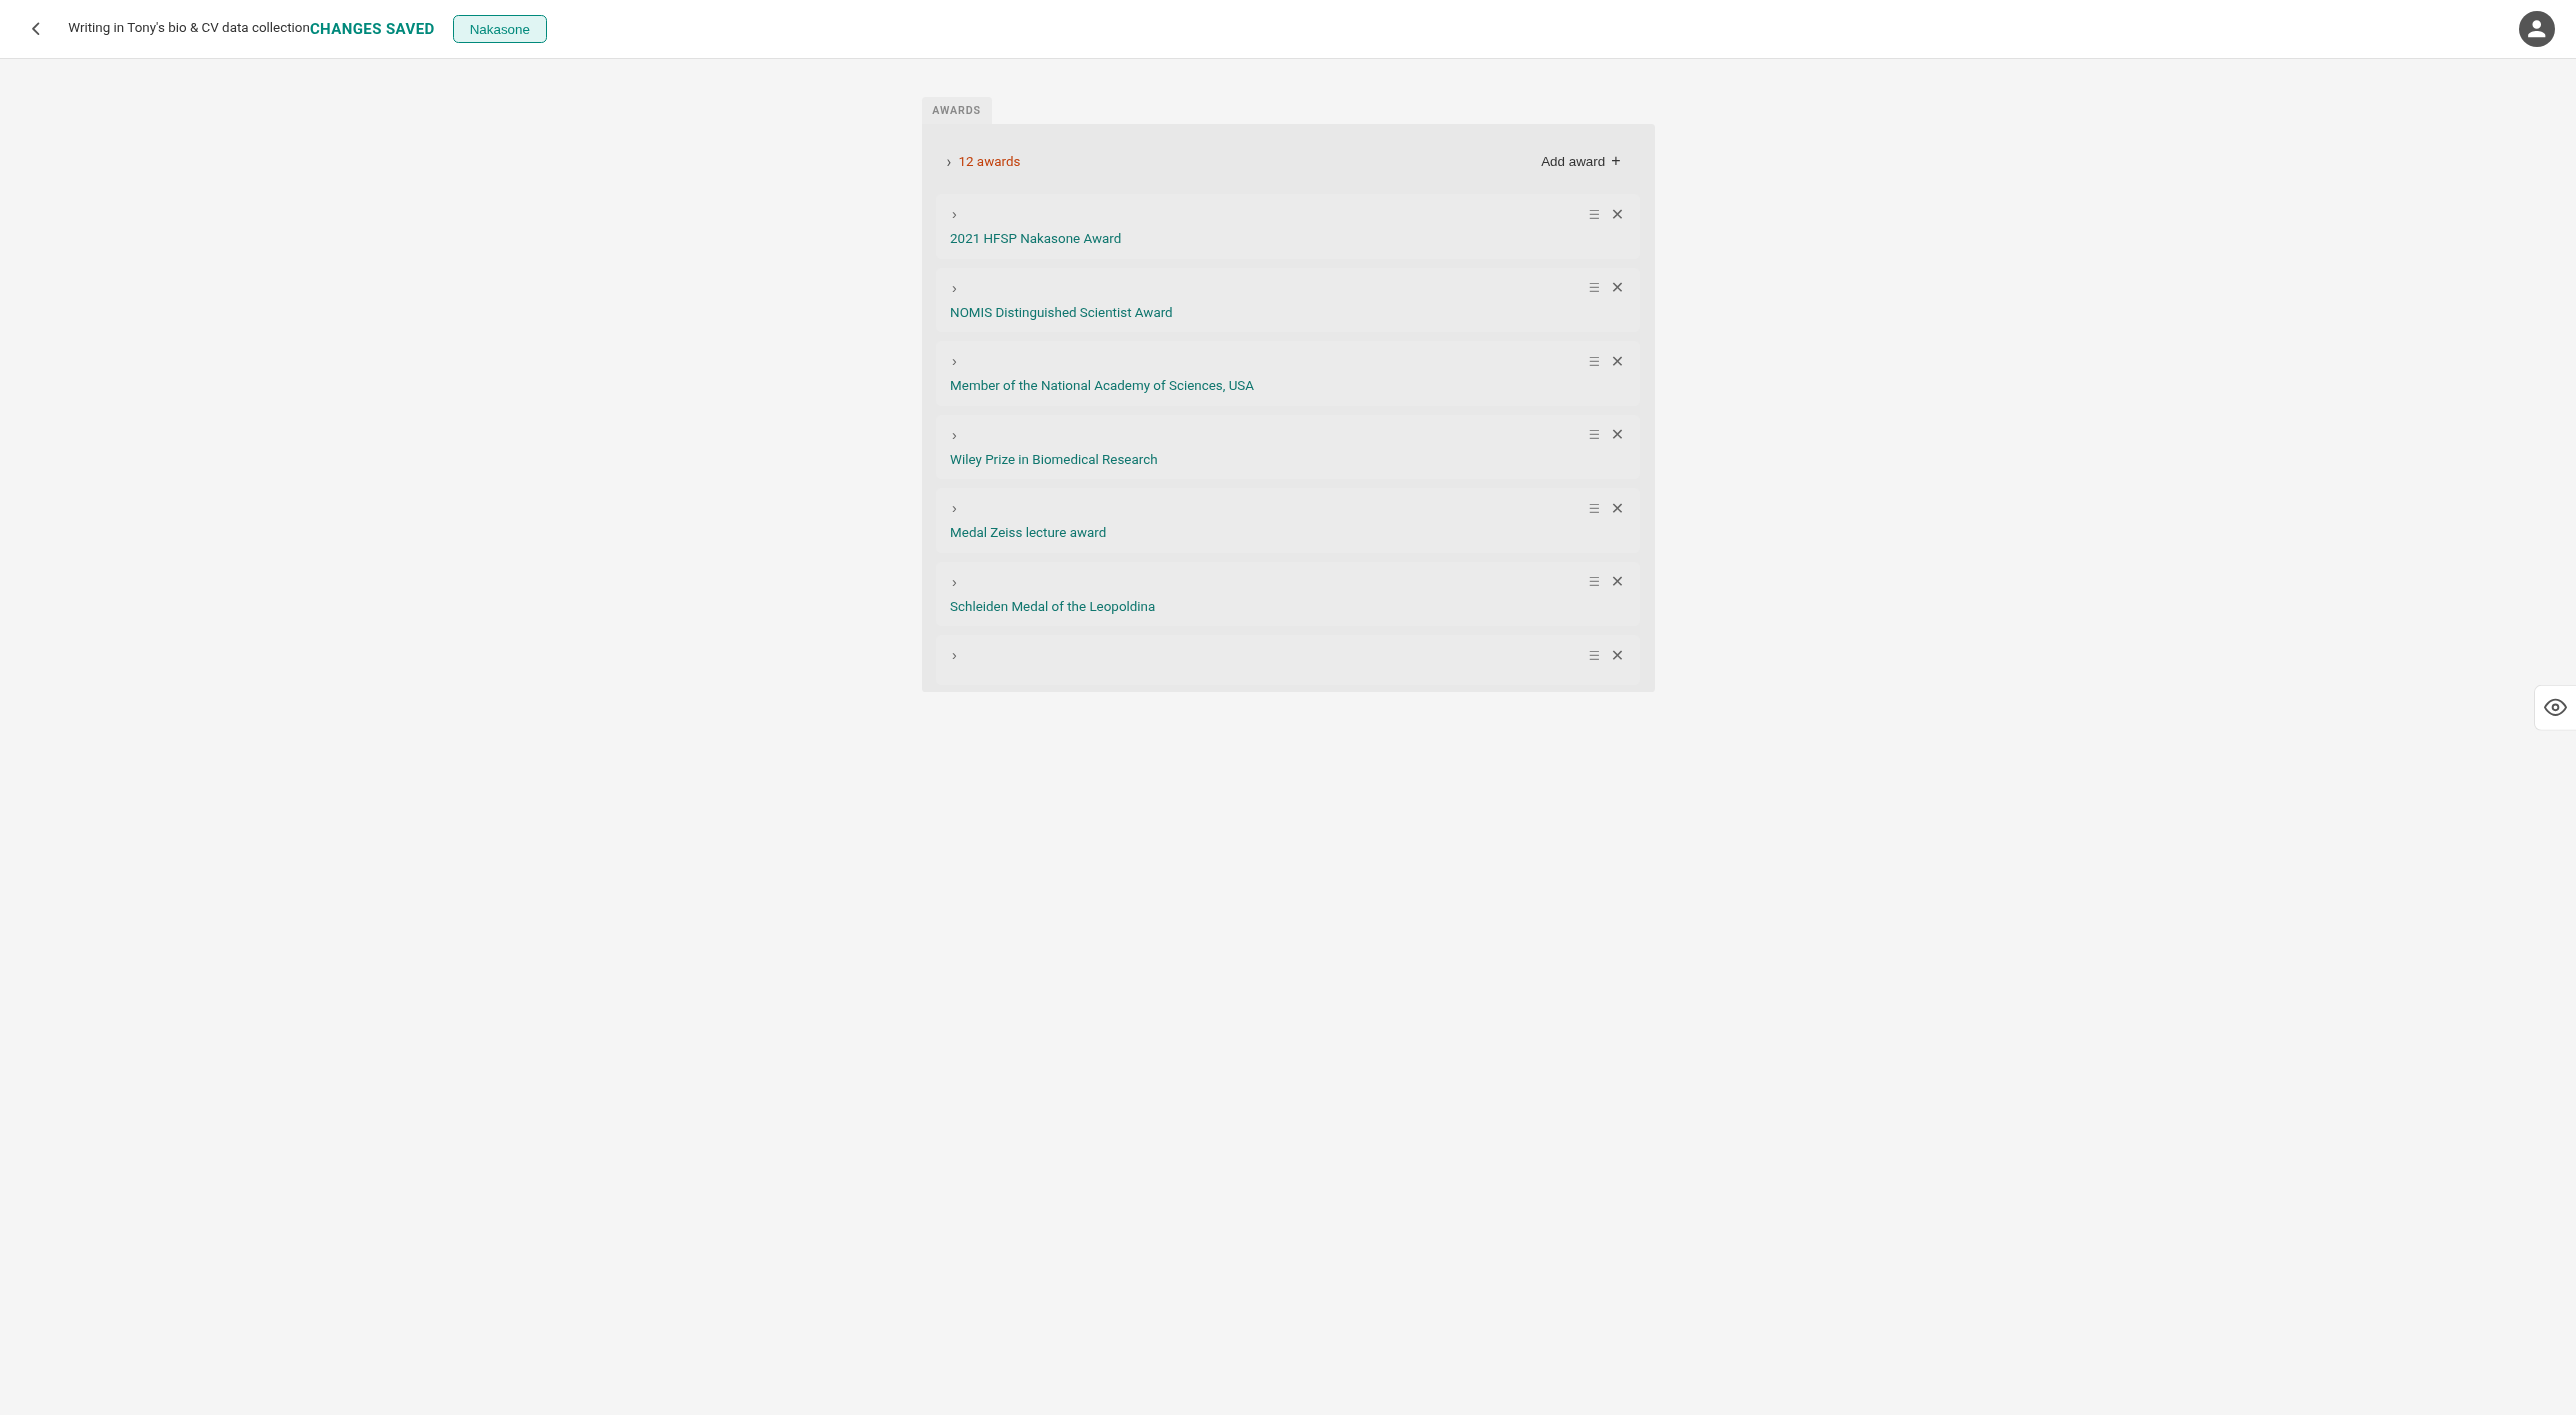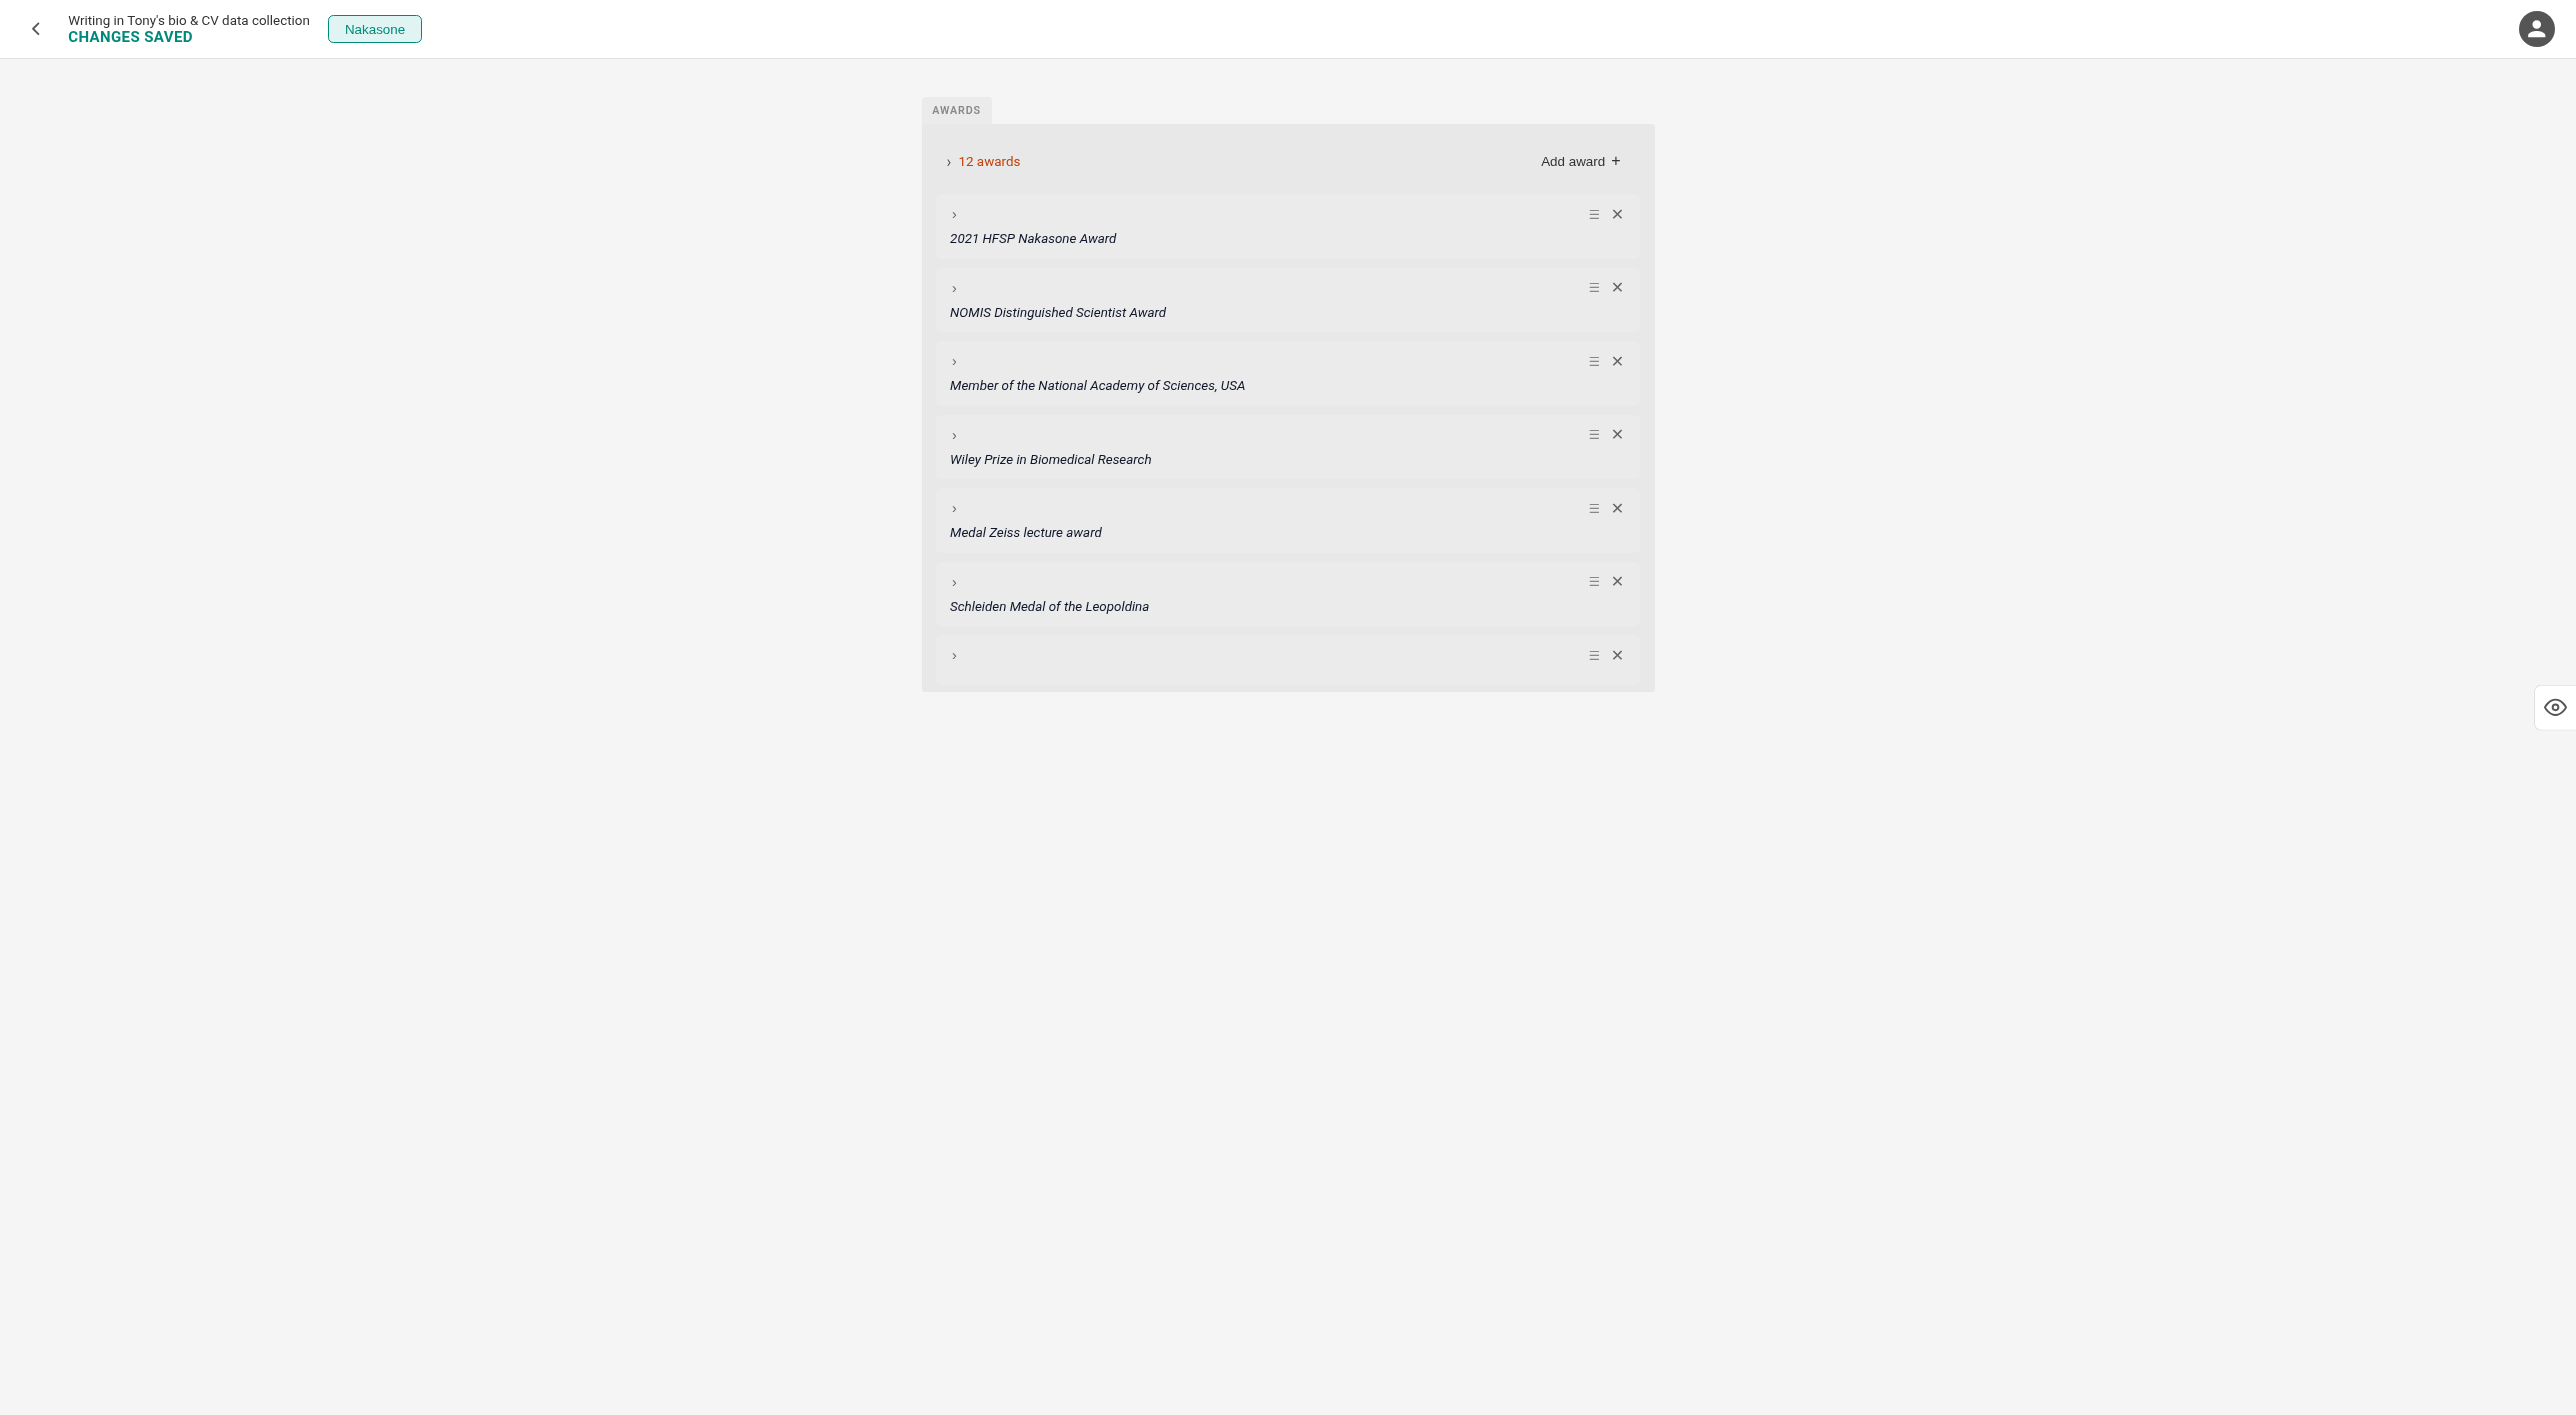--- a/index.html
+++ b/index.html
@@ -46,21 +46,21 @@
       padding: 3.6px;
     }
 
     .back-button svg {
       width: 21.5px;
       height: 21.5px;
     }
 
     .header-title-block {
       display: flex;
-      flex-direction: column;
+      flex-direction: row;
       justify-content: center;
     }
 
     .header-title {
       font-size: 13.4px;
       color: #333;
       font-weight: 400;
     }
 
     .changes-saved {
@@ -254,23 +254,22 @@
       cursor: pointer;
       color: #666;
       font-size: 16px;
       padding: 1.8px 3.6px;
       display: flex;
       align-items: center;
     }
 
     .award-name {
       font-size: 13.4px;
-      color: #0f172a;
+      color: #0f766e;
       padding-left: 1.8px;
-      font-style: italic;
     }
   </style>
 </head>
 <body>
 
 <header class="header">
   <div class="header-left">
     <button class="back-button">
       <svg viewBox="0 0 24 24" fill="none" stroke="currentColor" stroke-width="2" stroke-linecap="round" stroke-linejoin="round">
         <polyline points="15 18 9 12 15 6"></polyline>

